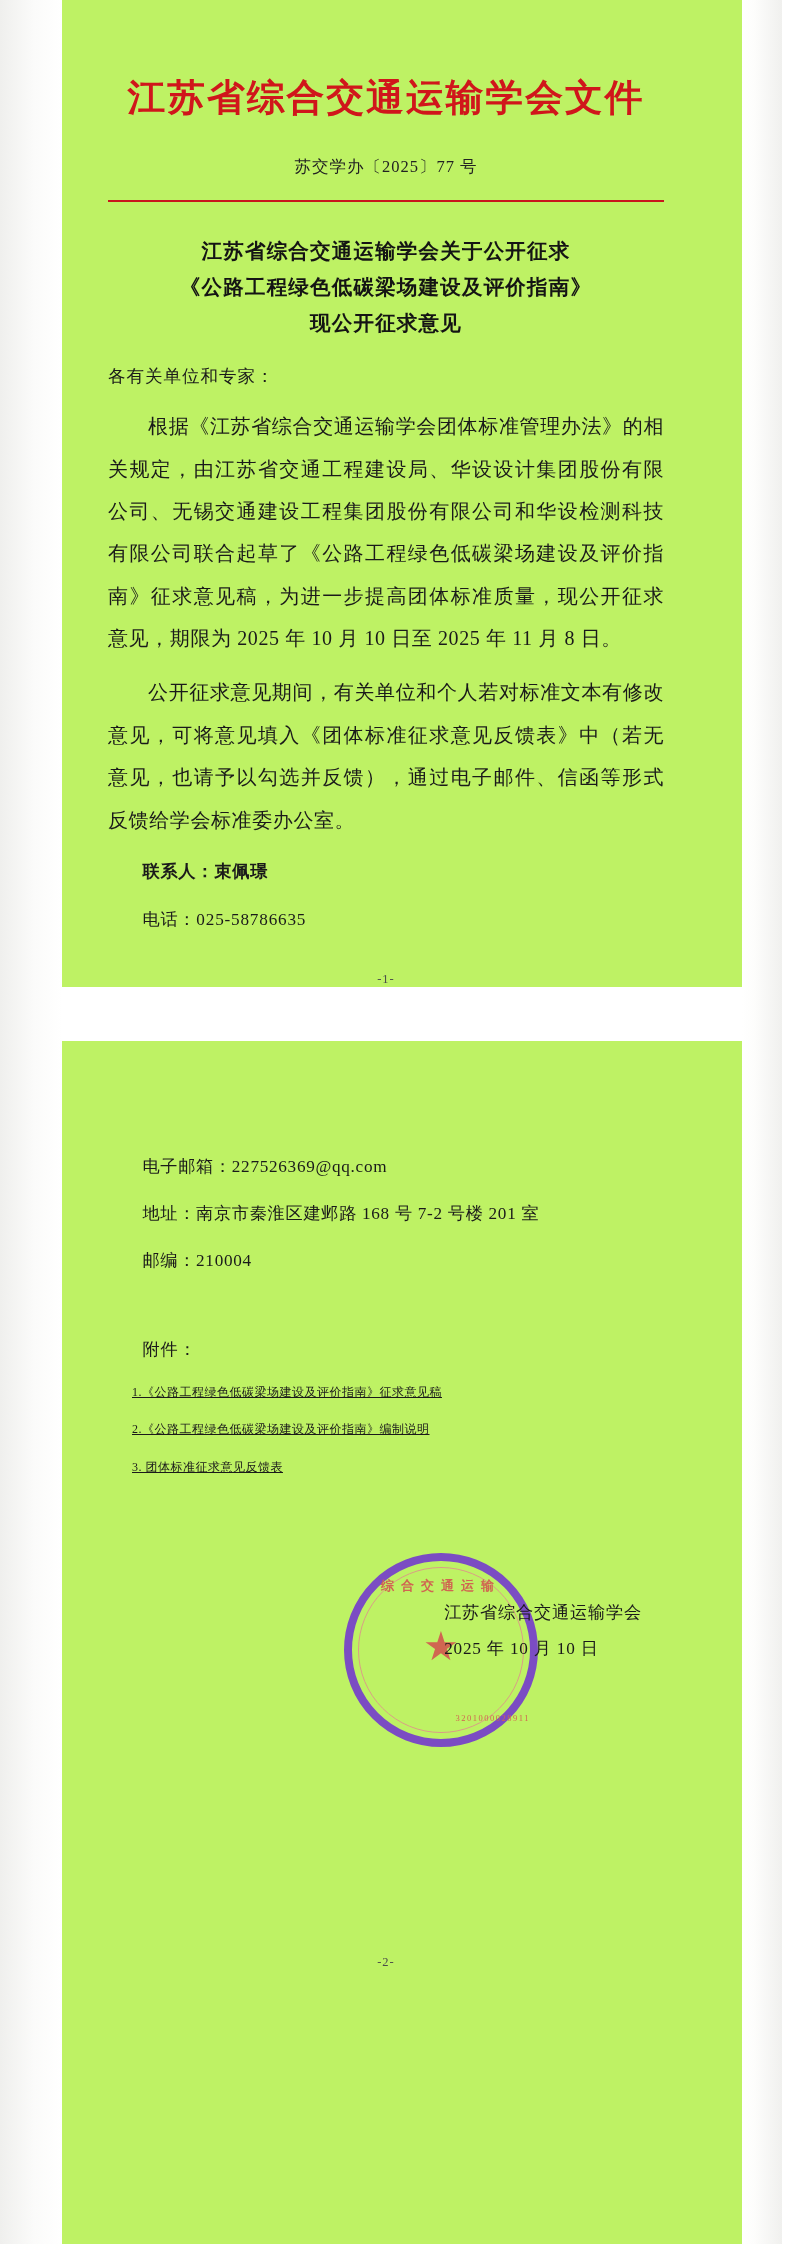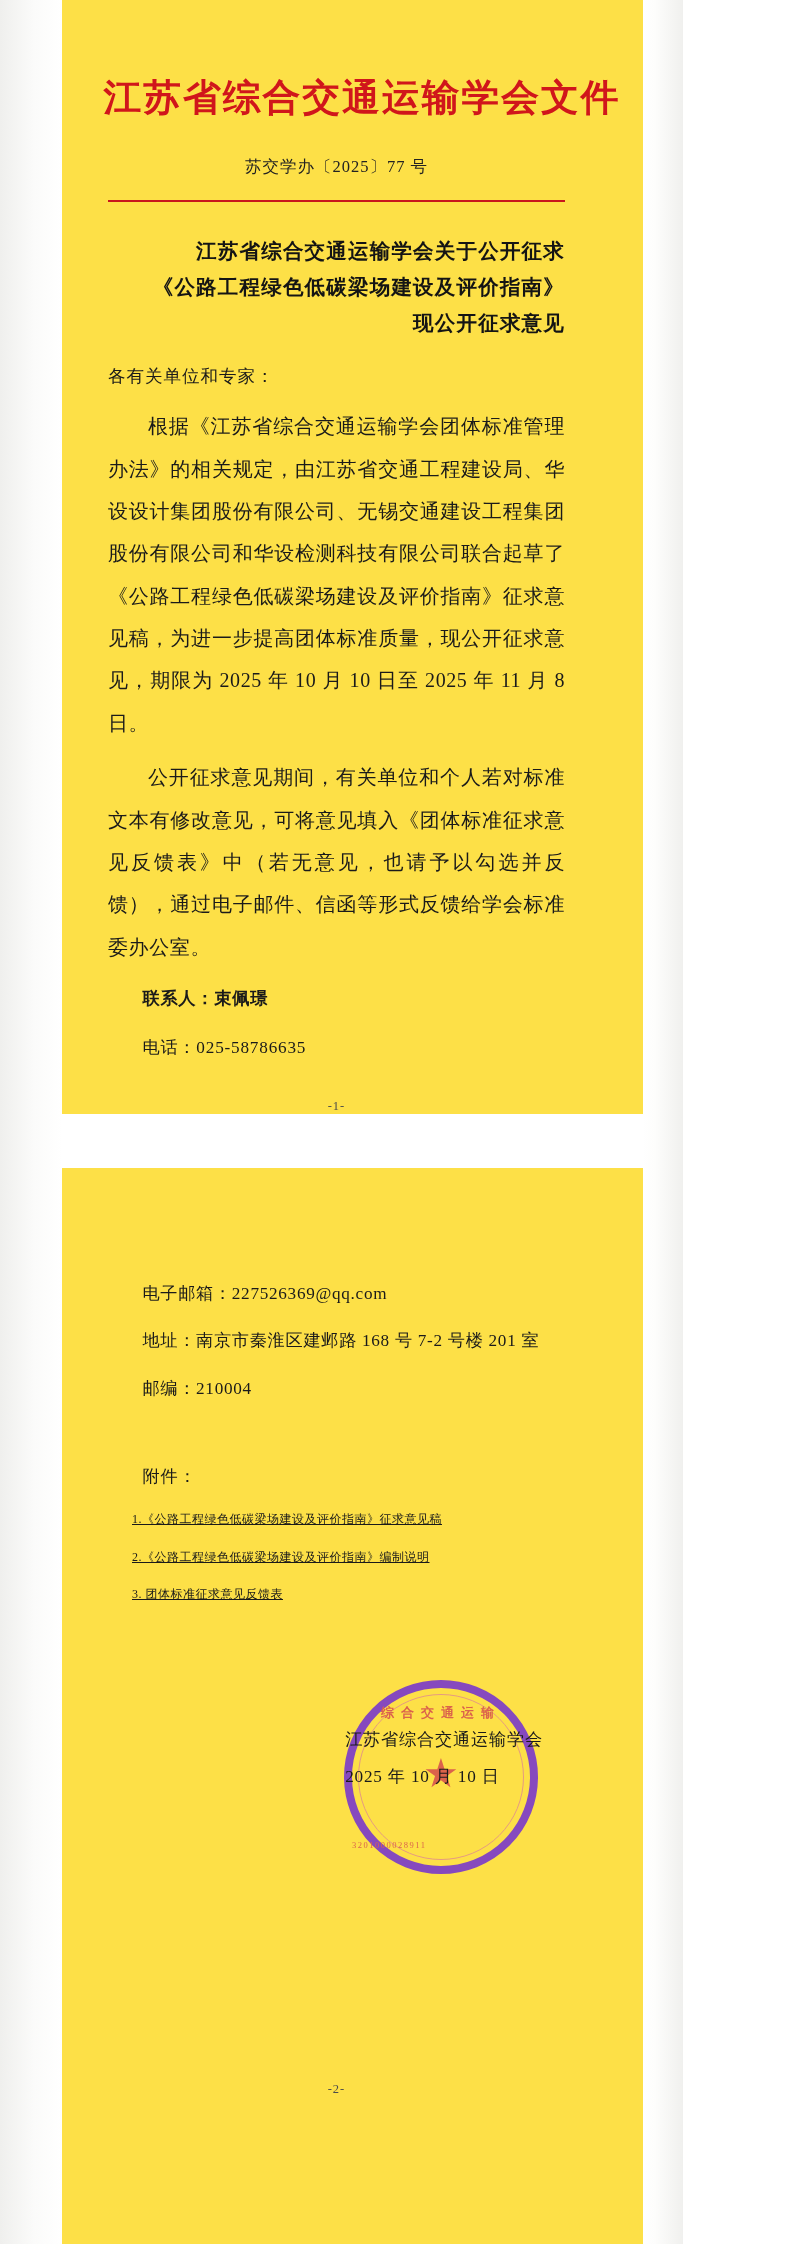--- a/index.html
+++ b/index.html
@@ -7,23 +7,23 @@
     padding: 0;
     background: #ffffff;
   }
   body {
     width: 794px;
     font-family: "Liberation Serif", "DejaVu Serif", serif;
     color: #1a1a1a;
   }
   .page {
     position: relative;
-    width: 683px;
+    width: 782px;
     min-height: 2244px;
-    background: #fde047;
+    background: #bef264;
     overflow: hidden;
   }
   
   .page::before {
     content: "";
     position: absolute;
     left: 0; top: 0; bottom: 0;
     width: 62px;
     background: linear-gradient(to right, #efefed 0%, #fbfbfa 55%, #ffffff 100%);
     pointer-events: none;
@@ -68,21 +68,21 @@
   }
   .red-rule {
     margin: 22px 0 0 0;
     height: 2px;
     background: #c8161c;
   }
 
   
   .letter-title {
     margin-top: 32px;
-    text-align: right;
+    text-align: center;
     font-size: 20.5px;
     font-weight: bold;
     line-height: 1.75;
     letter-spacing: 1.2px;
     color: #141414;
   }
   .letter-title div { white-space: nowrap; }
 
   
   .salutation {
@@ -203,21 +203,21 @@
     text-align: center;
     font-size: 13px;
     letter-spacing: 7px;
     color: #d4484d;
     font-weight: bold;
   }
   .seal-bottom {
     position: absolute;
     left: 0; right: 0;
     bottom: 16px;
-    text-align: left;
+    text-align: right;
     font-size: 8.5px;
     letter-spacing: 1.5px;
     color: #d4484d;
   }
   .page-num2 {
     margin-top: 252px;
     text-align: center;
     font-size: 12.5px;
     color: #4b4b4b;
     letter-spacing: 1px;

